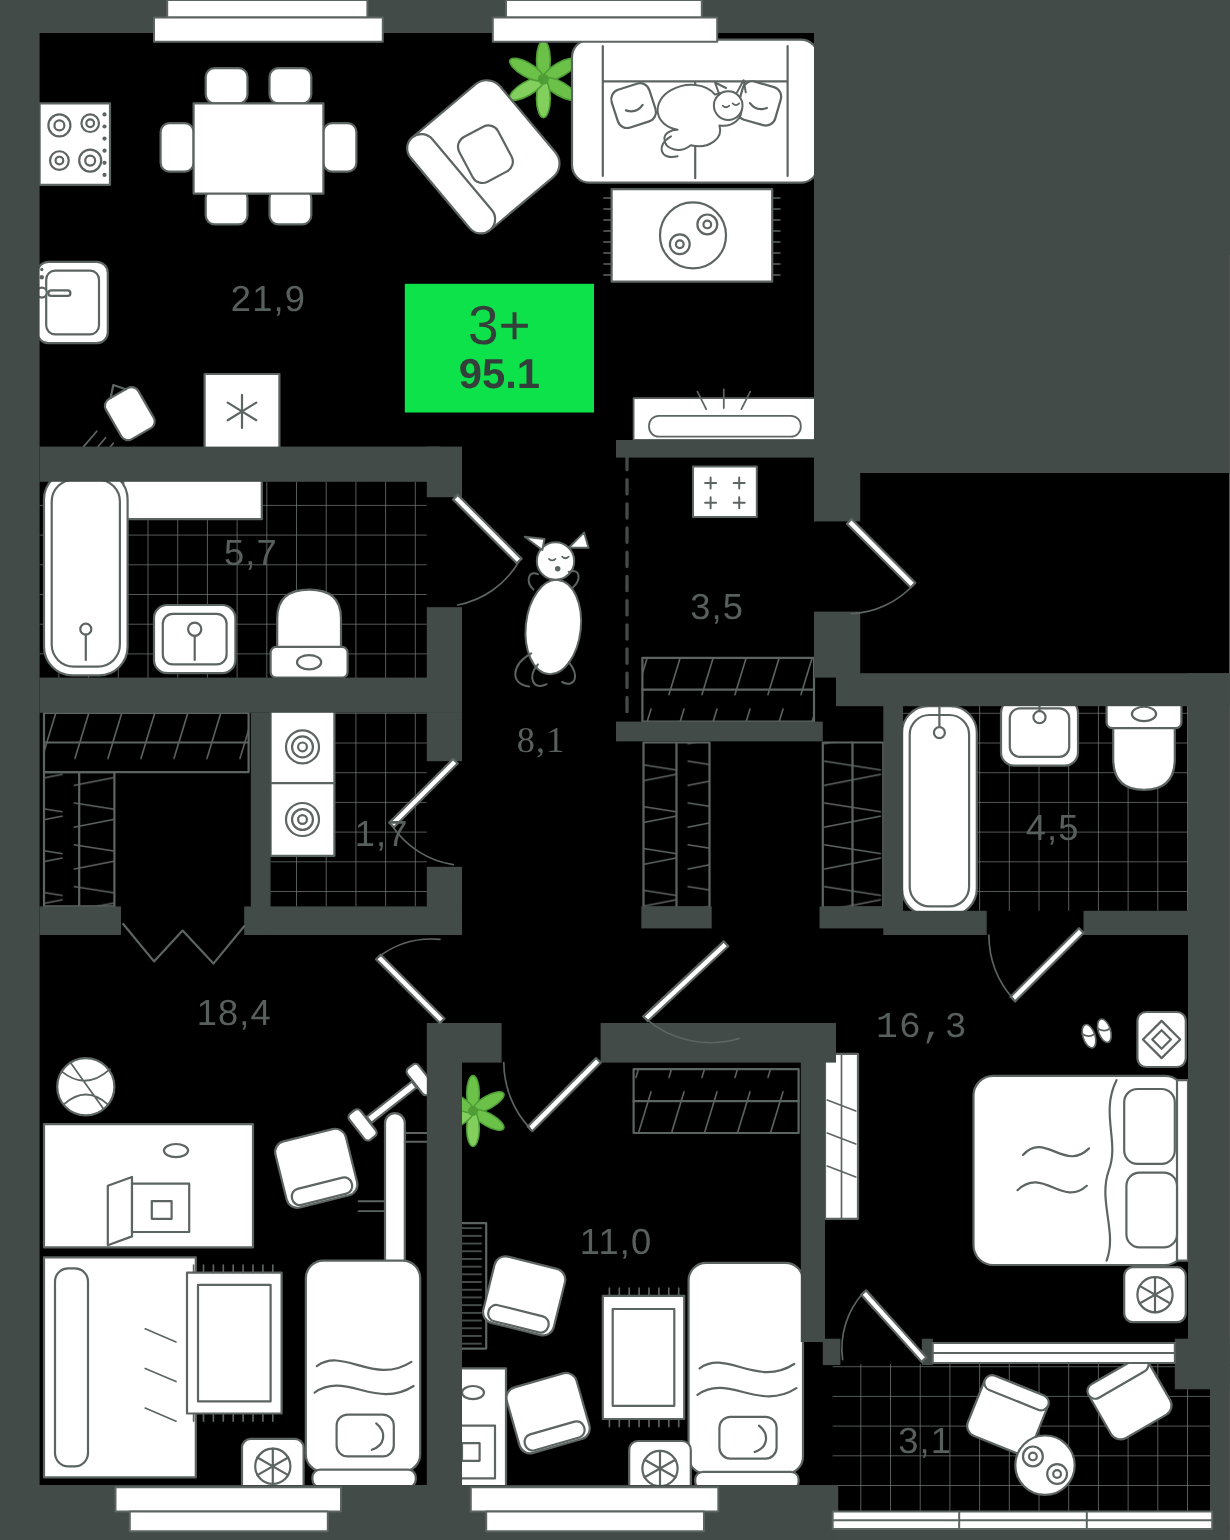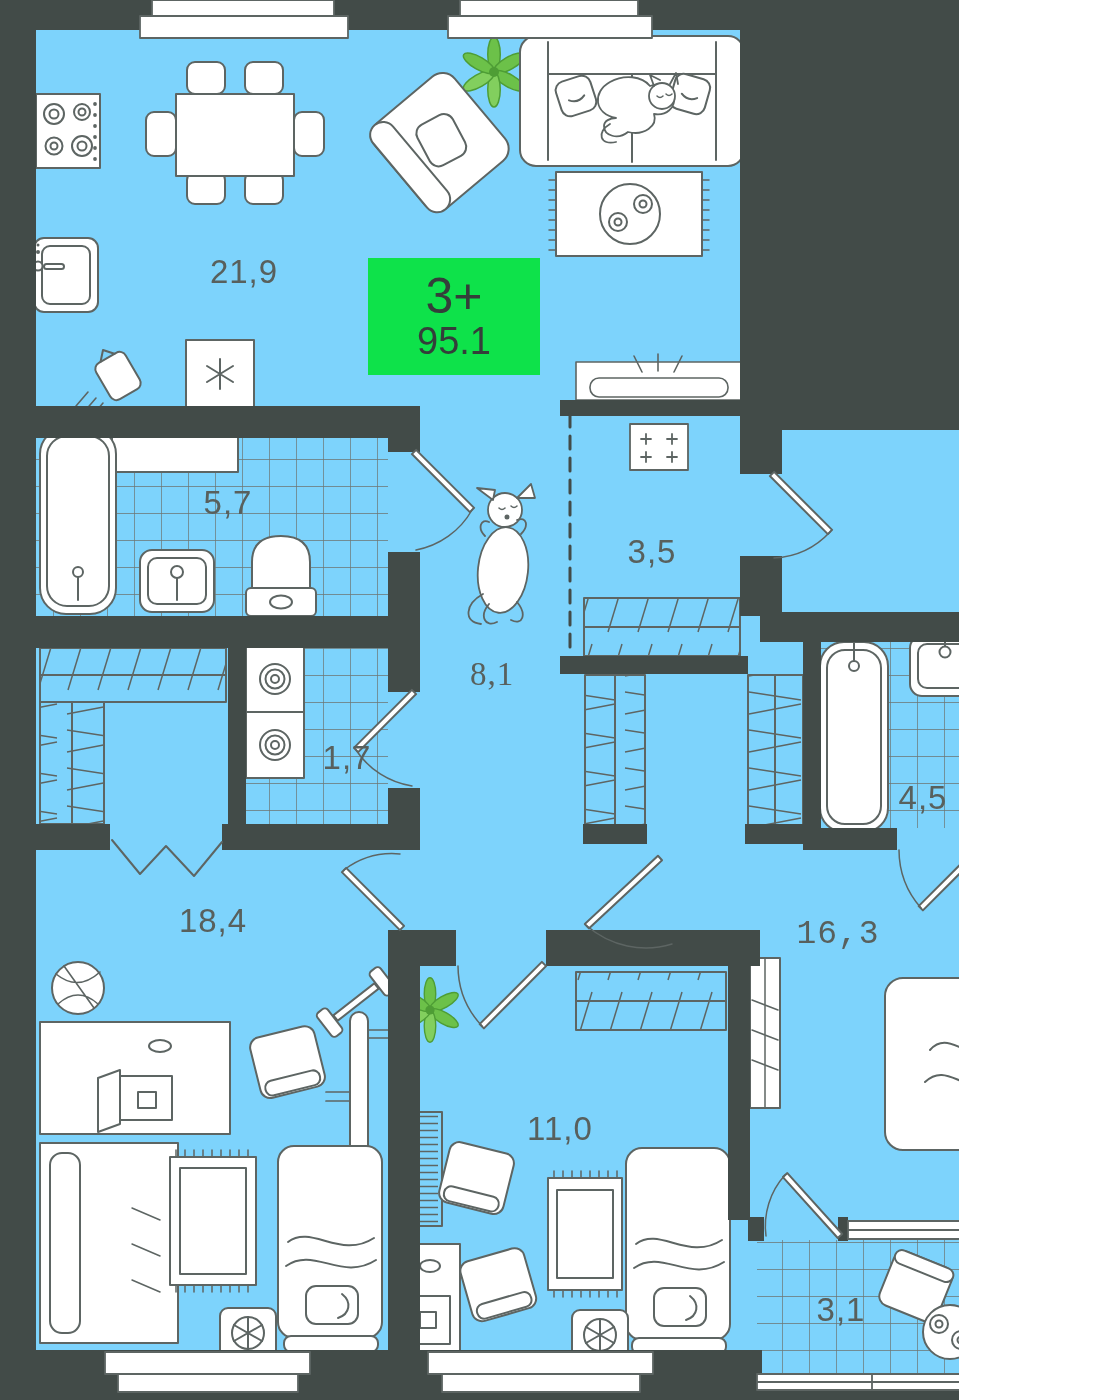--- a/index.html
+++ b/index.html
@@ -1,24 +1,24 @@
 <!DOCTYPE html>
 <html><head>
 <meta charset="utf-8">
 <style>
   html,body{margin:0;padding:0;background:#fff;}
-  #stage{position:relative;width:959px;height:1400px;background:#7dd3fc;overflow:hidden;
+  #stage{position:relative;width:1118px;height:1400px;background:#000000;overflow:hidden;
          font-family:"Liberation Sans",sans-serif;}
   #planSvg{position:absolute;left:0;top:0;}
   .room-label{position:absolute;transform:translate(-50%,-50%);font-size:33px;letter-spacing:1px;
               color:#58605D;white-space:nowrap;}
   .badge{position:absolute;left:368px;top:258px;width:172px;height:117px;background:#0EE24A;
          display:flex;flex-direction:column;align-items:center;justify-content:center;color:#343E3A;}
   .badge .tline{font-size:50px;font-weight:500;line-height:1.02;}
-  .badge .aline{font-size:38px;font-weight:400;line-height:1.05;}
+  .badge .aline{font-size:38px;font-weight:700;line-height:1.05;}
 </style>
 </head>
 <body>
 
 <div id="stage">
 
 <svg id="planSvg" width="1118" height="1400" viewBox="0 0 1118 1400">
   <defs>
     <pattern id="tile" width="27" height="27" patternUnits="userSpaceOnUse">
       <path d="M0 0 H27 M27 0 V27" fill="none" stroke="#6D7572" stroke-width="1.4"></path>
@@ -470,21 +470,21 @@
 
     <path d="M570 414 V654" stroke="#424B48" stroke-width="3" stroke-dasharray="13 9"></path>
   </g>
 </svg>
 
 <div class="room-label" style="left: 244px; top: 272px; color: rgb(88, 96, 93);">21,9</div>
 <div class="room-label" style="left: 228px; top: 503px; color: rgb(88, 96, 93);">5,7</div>
 <div class="room-label" style="left: 347px; top: 758px; color: rgb(88, 96, 93);">1,7</div>
 <div class="room-label" style="left: 492px; top: 674px; color: rgb(88, 96, 93); font-family: Liberation Serif, serif;">8,1</div>
 <div class="room-label" style="left: 652px; top: 530px; color: rgb(88, 96, 93); margin-top: 22px;">3,5</div>
-<div class="room-label" style="left: 923px; top: 753px; color: rgb(88, 96, 93); margin-top: 45px;">4,5</div>
+<div class="room-label" style="left: 957px; top: 753px; color: rgb(88, 96, 93);">4,5</div>
 <div class="room-label" style="left: 213px; top: 921px; color: rgb(88, 96, 93);">18,4</div>
 <div class="room-label" style="left: 560px; top: 1094px; color: rgb(88, 96, 93); margin-top: 35px;">11,0</div>
 <div class="room-label" style="left: 838px; top: 934px; color: rgb(88, 96, 93); font-family: Liberation Mono, monospace;">16,3</div>
 <div class="room-label" style="left: 841px; top: 1310px; color: rgb(88, 96, 93);">3,1</div>
 
 <div class="badge" style="background: rgb(14, 226, 74); color: rgb(52, 62, 58);">
   <div class="tline">3+</div>
   <div class="aline">95.1</div>
 </div>
 

